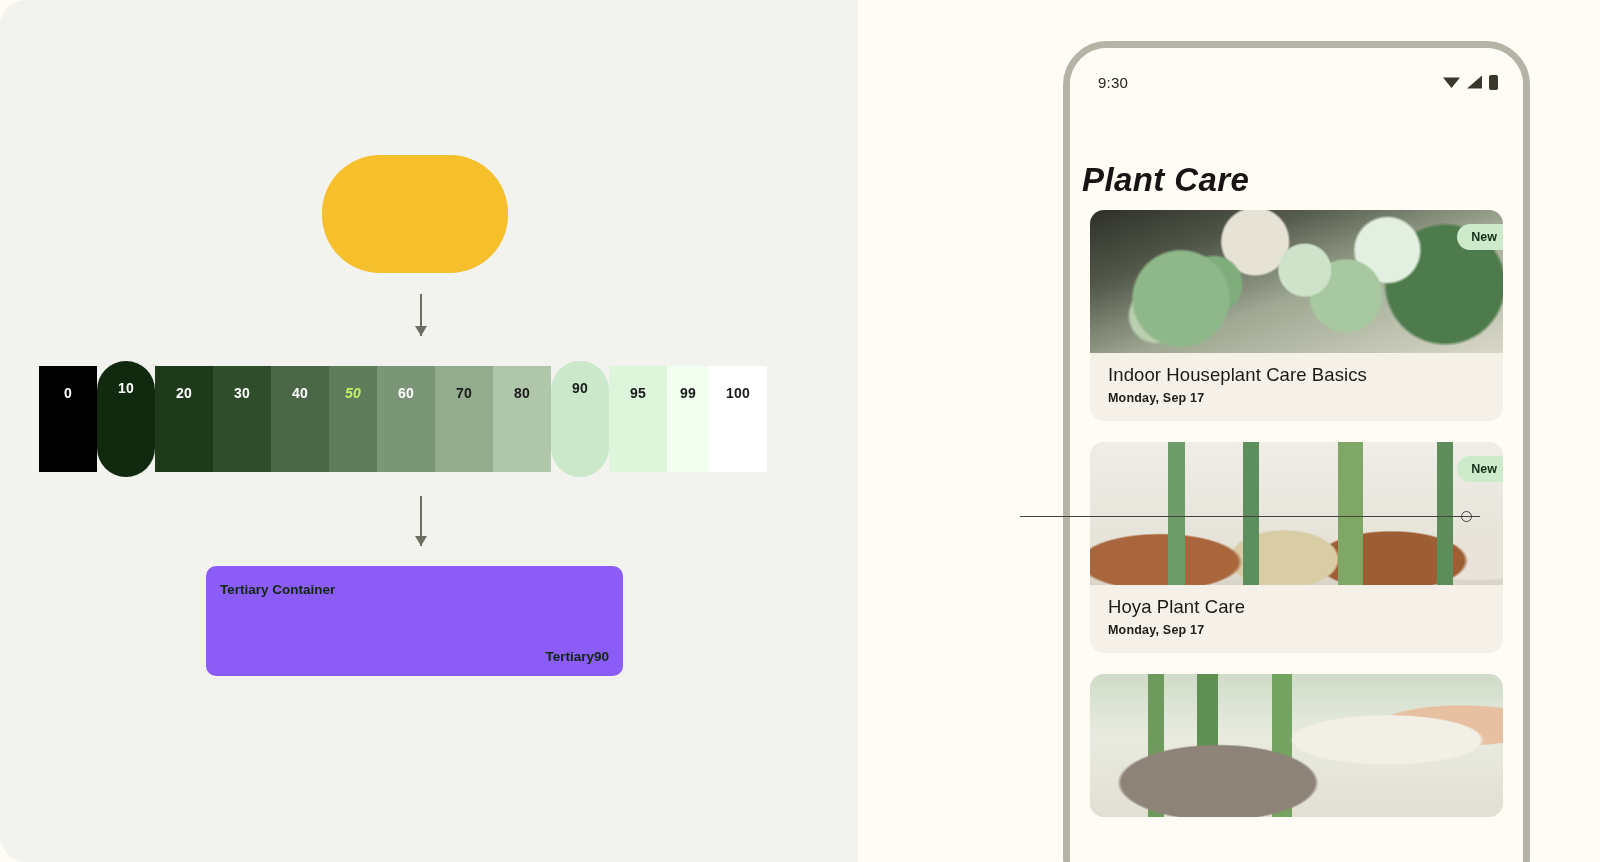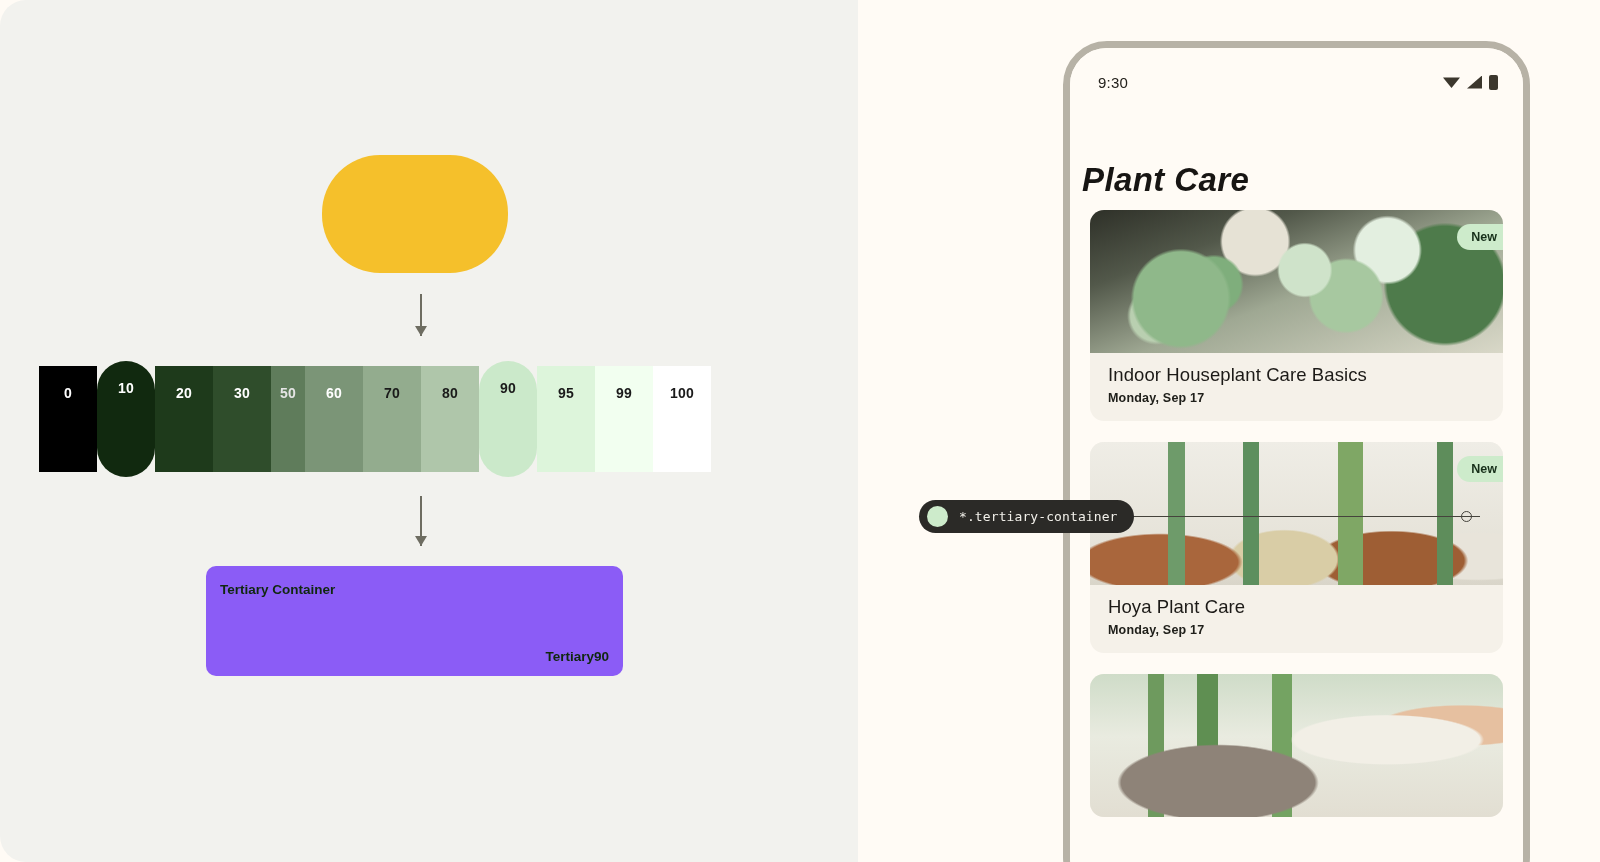--- a/index.html
+++ b/index.html
@@ -235,39 +235,42 @@
         </div>
         <div class="swatch pill" style="background: rgb(17, 41, 15); color: rgb(255, 255, 255); width: 58px;">
           <span>10</span>
         </div>
         <div class="swatch" style="background: rgb(30, 58, 27); color: rgb(255, 255, 255); width: 58px;">
           <span>20</span>
         </div>
         <div class="swatch" style="background: rgb(47, 77, 43); color: rgb(255, 255, 255); width: 58px;">
           <span>30</span>
         </div>
-        <div class="swatch" style="background: rgb(95, 124, 91); color: #e5e5e5; width: 34px;">
+        <div class="swatch" style="background: rgb(74, 102, 71); color: rgb(255, 255, 255); width: 58px;">
+          <span>40</span>
+        </div>
+        <div class="swatch" style="background: rgb(95, 124, 91); color: #bef264; width: 48px; font-style: italic;">
           <span>50</span>
         </div>
         <div class="swatch" style="background: rgb(123, 149, 119); color: rgb(255, 255, 255); width: 58px;">
           <span>60</span>
         </div>
         <div class="swatch" style="background: rgb(147, 172, 142); color: rgb(26, 26, 26); width: 58px;">
           <span>70</span>
         </div>
         <div class="swatch" style="background: rgb(175, 198, 170); color: rgb(26, 26, 26); width: 58px;">
           <span>80</span>
         </div>
         <div class="swatch pill" style="background: rgb(203, 233, 202); color: rgb(26, 26, 26); width: 58px;">
           <span>90</span>
         </div>
         <div class="swatch" style="background: rgb(221, 245, 219); color: rgb(26, 26, 26); width: 58px;">
           <span>95</span>
         </div>
-        <div class="swatch" style="background: rgb(242, 255, 240); color: rgb(26, 26, 26); width: 58px;">
+        <div class="swatch" style="background: rgb(242, 255, 240); color: rgb(26, 26, 26); width: 42px;">
           <span>99</span>
         </div>
         <div class="swatch" style="background: rgb(255, 255, 255); color: rgb(26, 26, 26); width: 58px;">
           <span>100</span>
         </div>
       </div>
 
     <div class="arrow arrow-2">
       <div class="shaft"></div>
       <div class="head"></div>
@@ -326,18 +329,14 @@
             </div>
           </div>
 
       </div>
     </div>
 
   </div>
 
   <div class="anno-line"></div>
   <div class="anno-handle"></div>
-  <div class="tooltip">
-    <div class="tooltip-dot"></div>
-    <div class="tooltip-text">*.tertiary-container</div>
-  </div>
 
 </div>
 
 </body></html>

